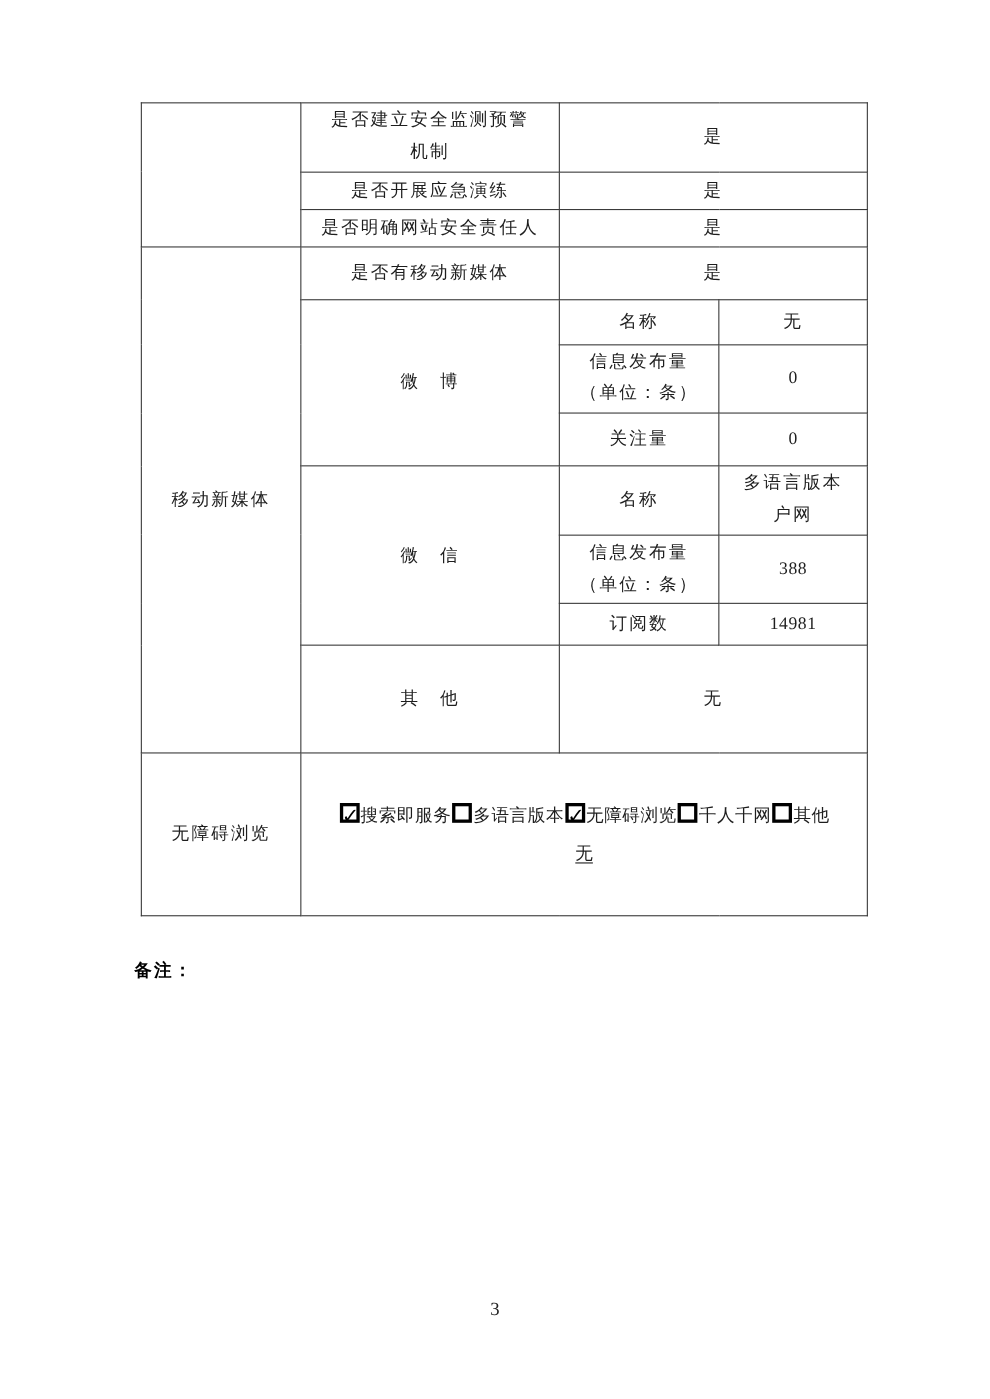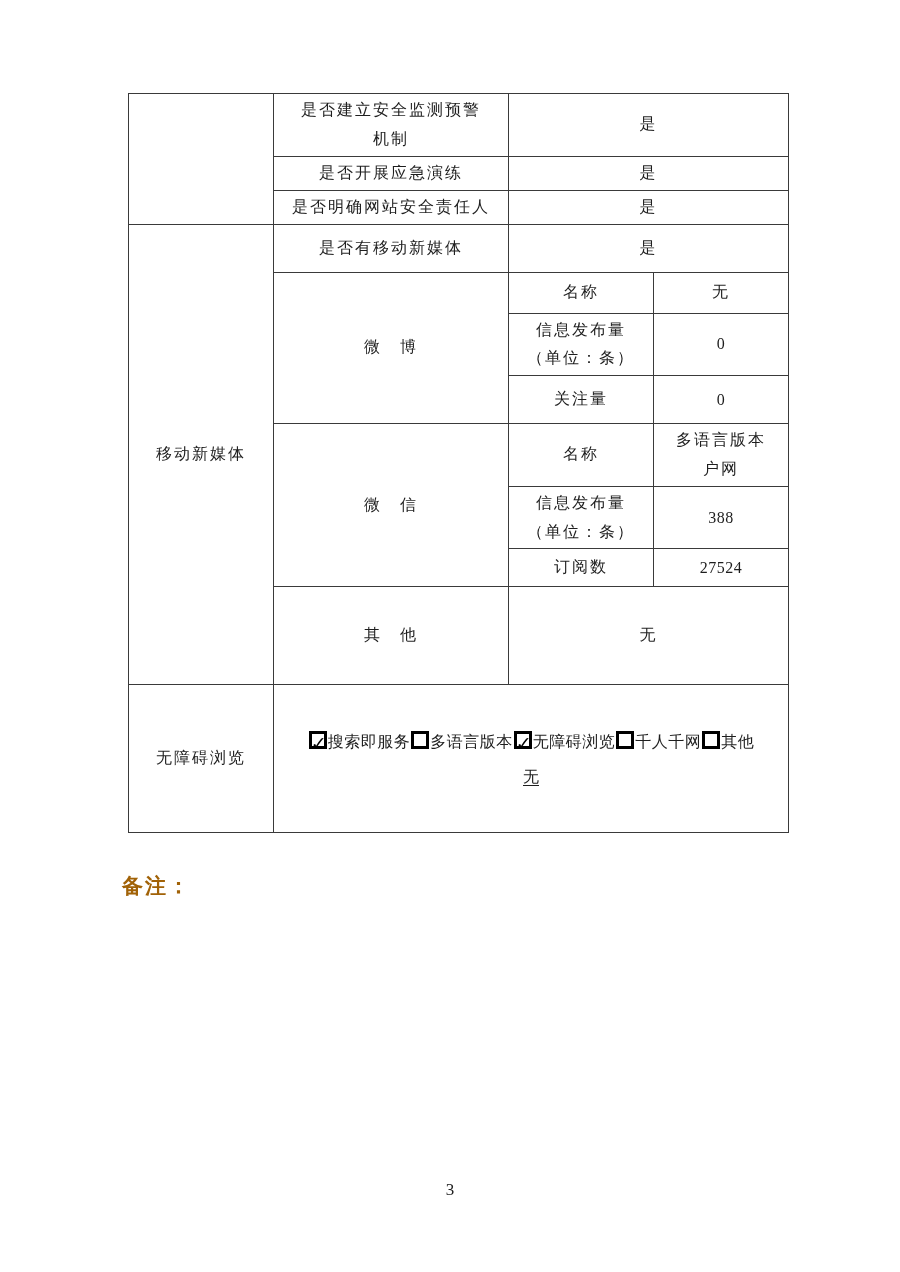--- a/index.html
+++ b/index.html
@@ -89,24 +89,24 @@
     font-family: "DejaVu Sans", sans-serif;
   }
   .underlined {
     text-decoration: underline;
     text-underline-offset: 3px;
   }
   .notes-label {
     position: absolute;
     left: 122px;
     top: 872px;
-    font-size: 21px;
+    font-size: 16px;
     font-weight: bold;
     letter-spacing: 2px;
-    color: #a16207;
+    color: #000000;
   }
   .page-footer {
     position: absolute;
     left: 0;
     top: 1180px;
     width: 100%;
     text-align: center;
     font-size: 17px;
     color: #222;
   }
@@ -162,21 +162,21 @@
         <td class="cjk pre">多语言版本
 户网</td>
       </tr>
       <tr class="rI">
         <td class="cjk pre">信息发布量
 （单位：条）</td>
         <td class="num">388</td>
       </tr>
       <tr class="rJ">
         <td class="cjk">订阅数</td>
-        <td class="num">27524</td>
+        <td class="num">14981</td>
       </tr>
       <tr class="rK">
         <td class="cjk">其　他</td>
         <td colspan="2" class="cjk">无</td>
       </tr>
       <tr class="rL">
         <td class="cjk">无障碍浏览</td>
         <td colspan="3" class="innov-cell">
           <div class="innov-line1">
             <span class="cb checked"></span><span>搜索即服务</span><span class="cb"></span><span>多语言版本</span><span class="cb checked"></span><span>无障碍浏览</span><span class="cb"></span><span>千人千网</span><span class="cb"></span><span>其他</span>

